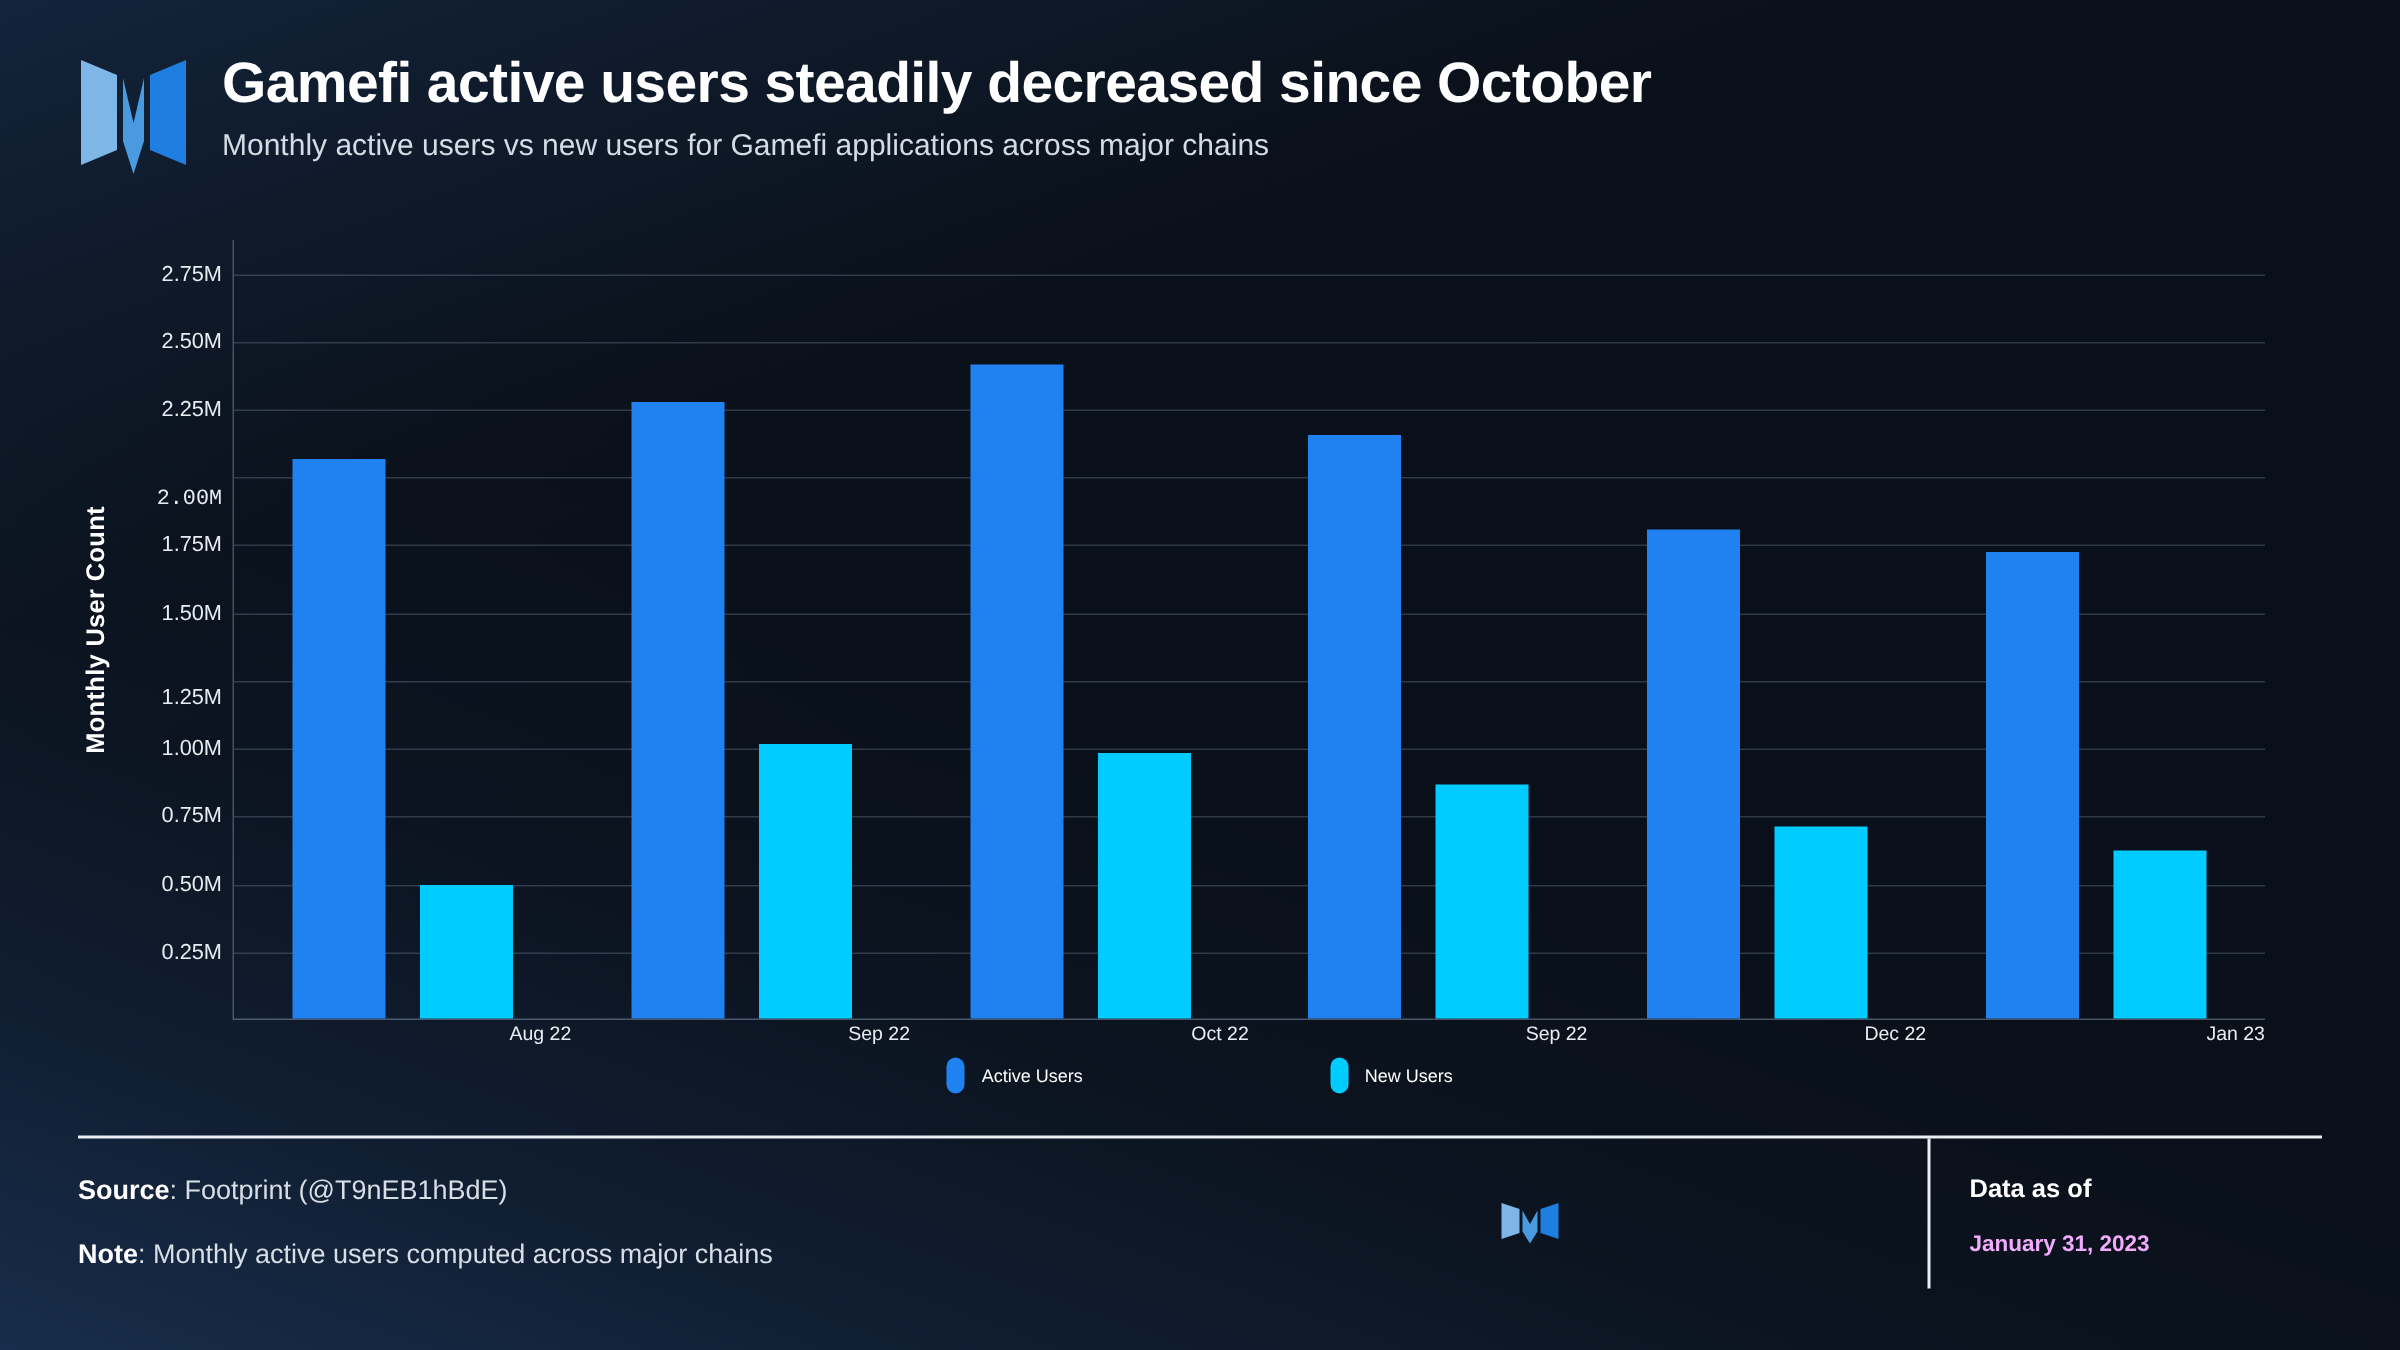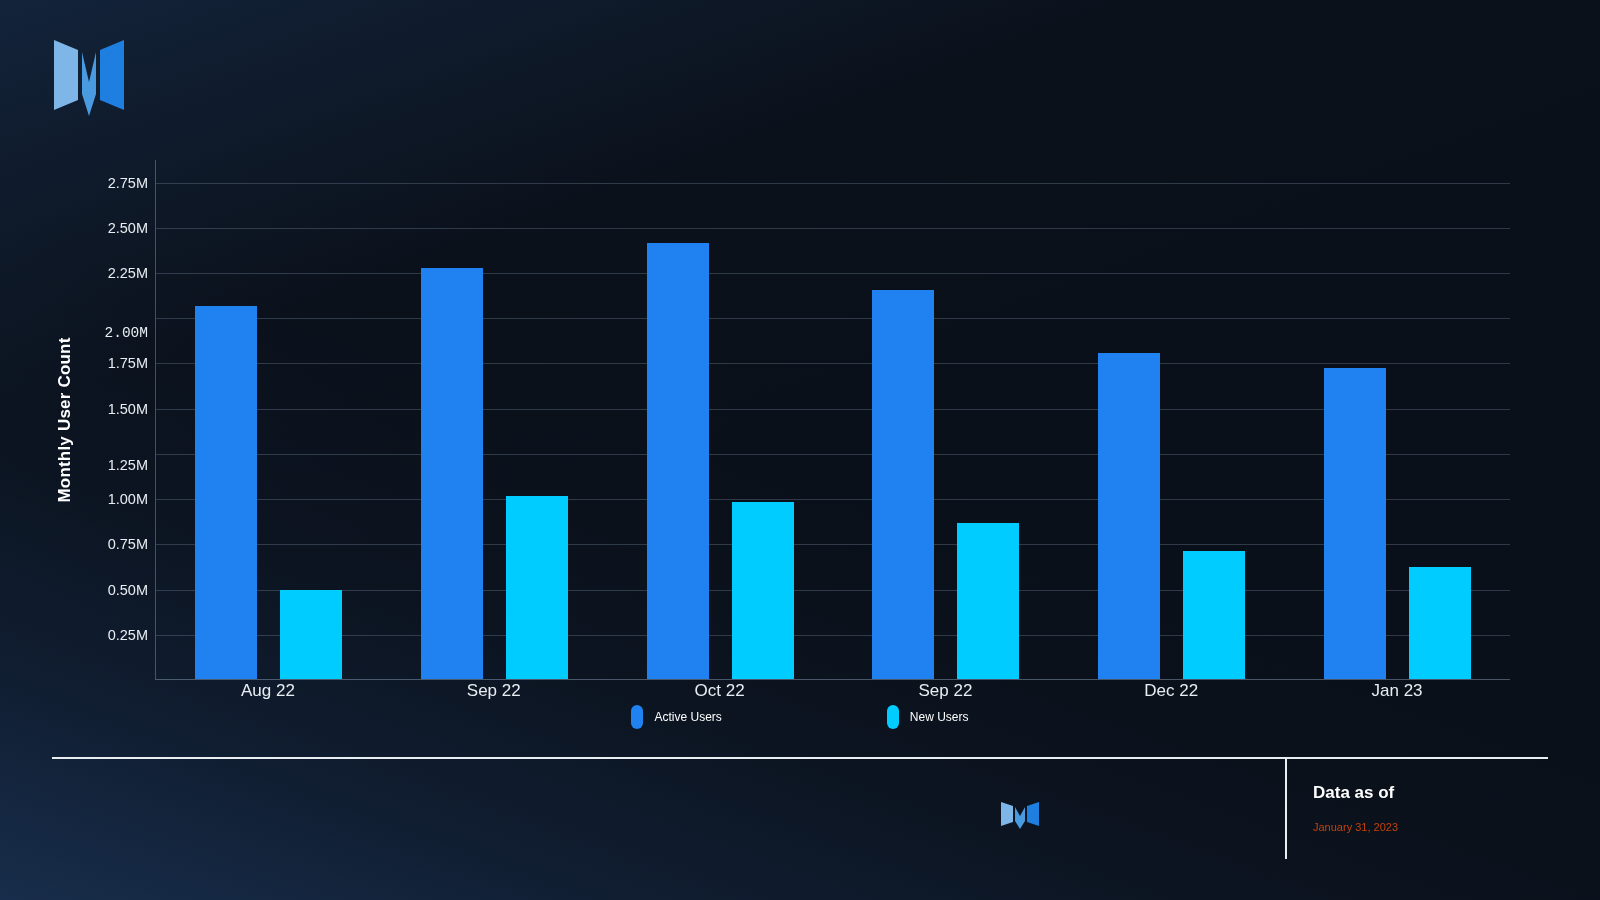--- a/index.html
+++ b/index.html
@@ -155,22 +155,22 @@
   
   .x-labels {
     position: absolute;
     left: 155px;
     top: 681px;
     right: 90px;
     display: flex;
   }
   .x-label {
     flex: 1 1 0;
-    text-align: center;
-    font-size: 17px;
+    text-align: right;
+    font-size: 13px;
     color: #e8edf2;
   }
 
   
   .legend {
     position: absolute;
     left: 0;
     top: 705px;
     width: 1600px;
     display: flex;
@@ -254,37 +254,42 @@
     top: 24px;
   }
   .data-as-of-label {
     font-size: 17px;
     font-weight: bold;
     color: #ffffff;
     margin-bottom: 18px;
     white-space: nowrap;
   }
   .data-as-of-date {
-    font-size: 11px;
-    color: #c2410c;
-    white-space: nowrap;
+    font-size: 15px;
+    color: #f0abfc;
+    white-space: nowrap;
+    font-weight: bold;
   }
 </style>
 </head>
 <body>
 
 <div id="page">
 
   <div class="header">
     <div class="brand-logo">
       <svg viewBox="0 0 74 82" width="74" height="82" aria-hidden="true">
         <polygon points="2,6 26,16 26,66 2,76" fill="#7fb6e8"></polygon>
         <polygon points="30,18 37,48 44,18 44,60 37,82 30,60" fill="#4a9ae0"></polygon>
         <polygon points="48,16 72,6 72,76 48,66" fill="#1f7fe0"></polygon>
       </svg>
+    </div>
+    <div class="titles">
+      <h1 class="chart-title">Gamefi active users steadily decreased since October</h1>
+      <p class="chart-subtitle">Monthly active users vs new users for Gamefi applications across major chains</p>
     </div>
   </div>
 
   <div class="y-axis-title">
     <span>Monthly User Count</span>
   </div>
 
   <div class="plot-wrap">
     <div class="y-ticks" id="y-ticks">
         <div class="y-tick" style="top: 474.783px; margin-left: 36px;">0.25M</div>
@@ -357,20 +362,24 @@
         <span class="legend-label">Active Users</span>
       </div>
       <div class="legend-item">
         <span class="legend-swatch" style="background: rgb(0, 204, 255);"></span>
         <span class="legend-label">New Users</span>
       </div>
     </div>
 
   <div class="footer-rule"></div>
   <div class="footer">
+    <div class="footer-left">
+      <div class="footer-line"><b>Source</b><span>: Footprint (@T9nEB1hBdE)</span></div>
+      <div class="footer-line"><b>Note</b><span>: Monthly active users computed across major chains</span></div>
+    </div>
 
     <div class="messari-mark">
       <span>
         <svg viewBox="0 0 40 30" width="40" height="30" aria-hidden="true">
           <polygon points="1,3 13,7 13,23 1,27" fill="#7fb6e8"></polygon>
           <polygon points="15,8 20,17 25,8 25,22 20,30 15,22" fill="#4a9ae0"></polygon>
           <polygon points="27,7 39,3 39,27 27,23" fill="#1f7fe0"></polygon>
         </svg>
       </span>
     </div>

